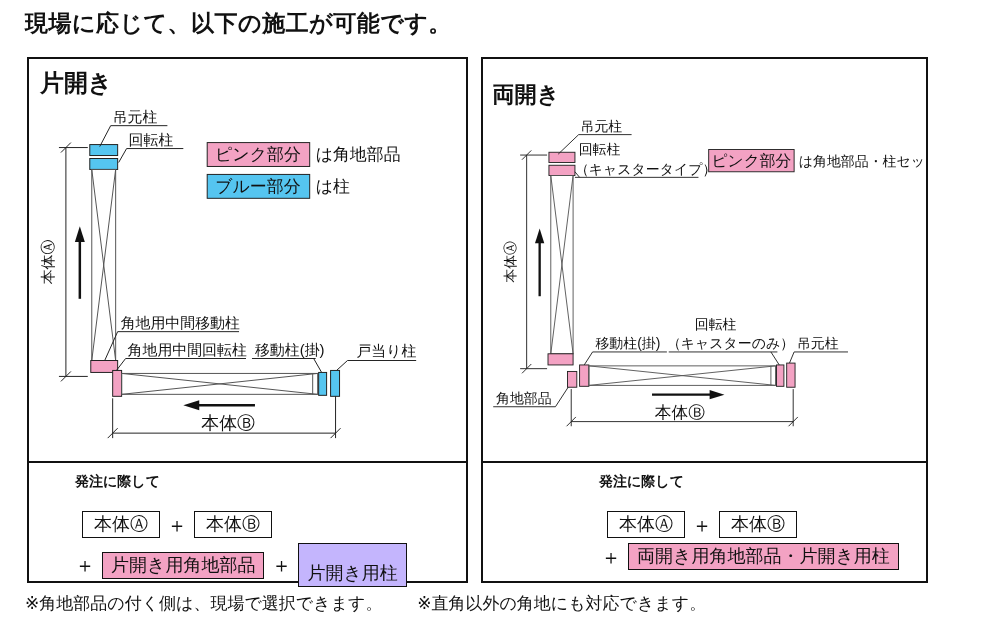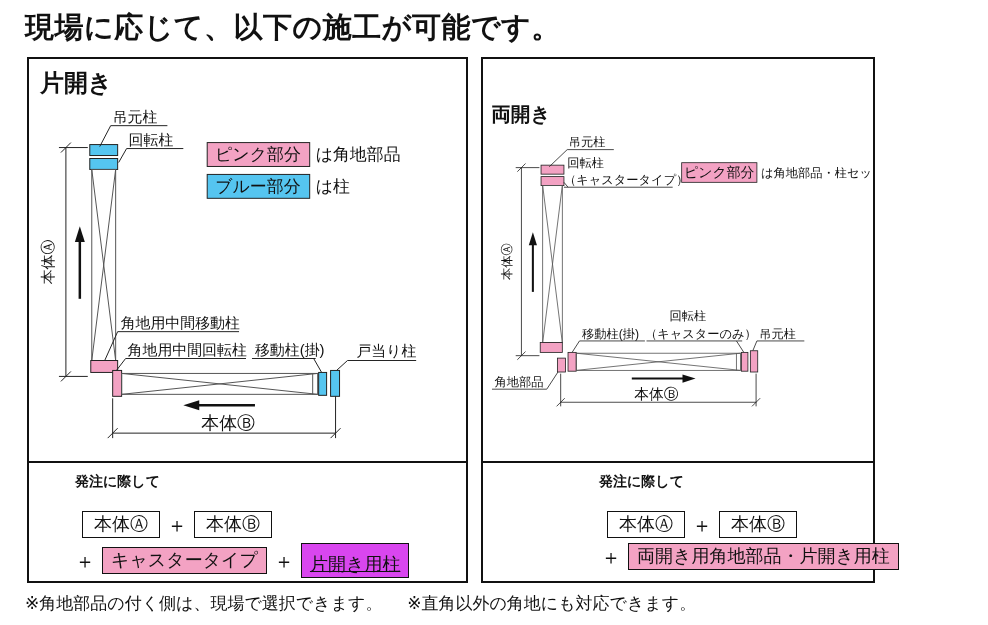--- a/index.html
+++ b/index.html
@@ -1,37 +1,37 @@
 <!DOCTYPE html>
 <html><head>
 <meta charset="utf-8">
 <style>
   * { margin:0; padding:0; box-sizing:border-box; }
   html,body { background:#fff; }
   body { font-family:"Liberation Sans","DejaVu Sans",sans-serif; color:#111; }
   #stage { position:relative; width:988px; height:625px; background:#fff; overflow:hidden; }
 
-  .page-title { position:absolute; left:25px; top:8px; font-size:29px; font-weight:bold; letter-spacing:0.5px; color:#111; }
+  .page-title { position:absolute; left:25px; top:8px; font-size:23px; font-weight:bold; letter-spacing:0.5px; color:#111; }
 
   .panel { position:absolute; top:57px; border:2px solid #111; background:#fff; }
   .panel.left  { left:27px;  width:441px; height:526px;text-align:right; }
-  .panel.right { left:481px; width:394px; height:526px;text-align:right; }
+  .panel.right { left:481px; width:447px; height:526px;text-align:right; }
 
   .diagram { display:block; width:100%; height:404px; border-bottom:2px solid #111; }
 
   .order { position:relative; width:100%; height:116px; }
   .order-title { position:absolute; font-size:14px; font-weight:bold; color:#111; }
   .order-row { position:absolute; display:flex; align-items:center; gap:7px; font-size:18px; }
   .obox { display:inline-block; border:1.5px solid #111; background:#fff; padding:1px 11px 2px 11px; line-height:22px; white-space:nowrap; }
   .obox.pink { background:#F3A2C3; padding:1px 8px 2px 8px; }
-  .obox.blue { background:#d946ef; padding:9px 8px 2px 8px;text-decoration:underline; }
+  .obox.blue { background:#c4b5fd; padding:18px 8px 2px 8px; }
   .plus { font-size:20px; line-height:22px; }
 
   .footnotes { position:absolute; left:25px; top:592px; font-size:17px; color:#111; white-space:nowrap; }
-  .footnotes .note1 { margin-right:20px; }
+  .footnotes .note1 { margin-right:30px; }
 
   
   svg text { fill:#111; }
   .t15 { font-size:15px; }
   .t17 { font-size:17px; }
   .t18 { font-size:18px; }
   .ptitle { font-size:24px; font-weight:bold; }
   .thin  { stroke:#555; stroke-width:1; fill:none; }
   .lab   { stroke:#222; stroke-width:1; fill:none; }
   .dim   { stroke:#222; stroke-width:1; fill:none; }
@@ -128,21 +128,21 @@
 
     <div class="order">
       <div class="order-title" style="left:46px; top:10px;">発注に際して</div>
       <div class="order-row" style="left:53px; top:48px;">
         <span class="obox">本体Ⓐ</span>
         <span class="plus">＋</span>
         <span class="obox">本体Ⓑ</span>
       </div>
       <div class="order-row" style="left:46px; top:80px;">
         <span class="plus">＋</span>
-        <span class="obox pink">キャスタータイプ</span>
+        <span class="obox pink">片開き用角地部品</span>
         <span class="plus">＋</span>
         <span class="obox blue">片開き用柱</span>
       </div>
     </div>
   </section>
 
   <section class="panel right">
     <svg class="diagram" viewBox="0 0 477 404" xmlns="http://www.w3.org/2000/svg">
       <text class="ptitle" x="10" y="32">両開き</text>
 

